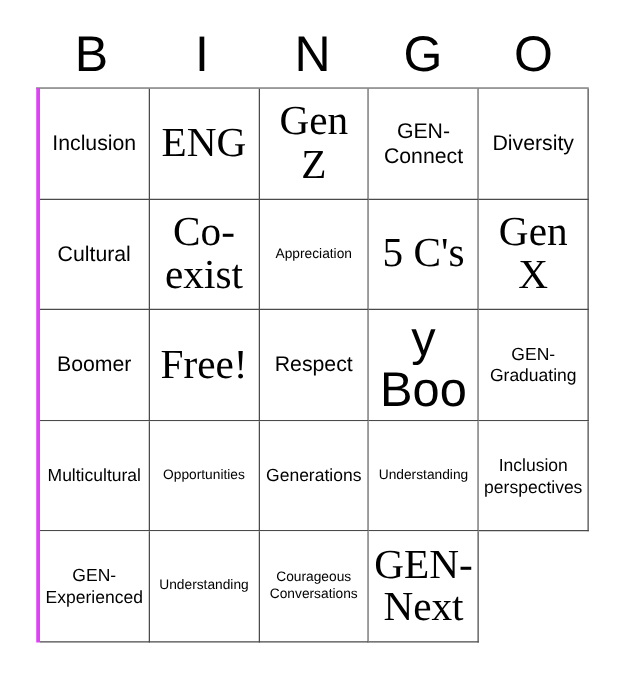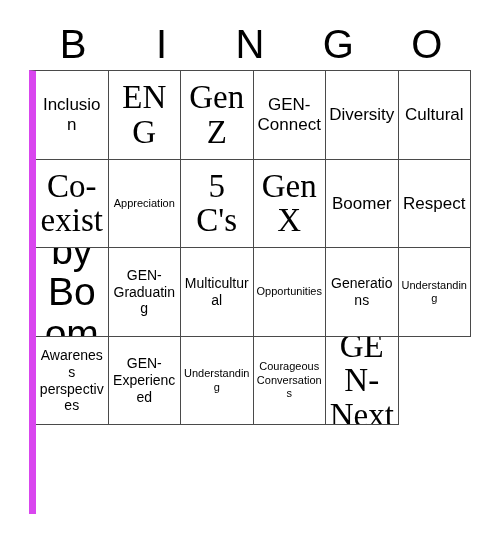--- a/index.html
+++ b/index.html
@@ -44,23 +44,23 @@
 
   
   #grid {
     position: absolute;
     left: 29px;
     top: 70px;
     width: 442px;
     height: 444px;
     box-sizing: border-box;
     border-top: 1px solid #4a4a4a;
-    border-left: 7px solid #d946ef;
+    border-left: 3px solid #d946ef;
     display: grid;
-    grid-template-columns: repeat(6, 1fr);
+    grid-template-columns: repeat(5, 1fr);
     grid-template-rows: repeat(5, 1fr);
     background: #ffffff;
   }
   .cell {
     box-sizing: border-box;
     border-right: 1px solid #4a4a4a;
     border-bottom: 1px solid #4a4a4a;
     display: flex;
     align-items: center;
     justify-content: center;
@@ -128,20 +128,23 @@
     <div class="cell sz-xl">
       <span class="cell-text">5 C's</span>
     </div>
     <div class="cell sz-xl">
       <span class="cell-text">Gen X</span>
     </div>
 
     <div class="cell sz-md">
       <span class="cell-text">Boomer</span>
     </div>
+    <div class="cell sz-xl">
+      <span class="cell-text">Free!</span>
+    </div>
     <div class="cell sz-md">
       <span class="cell-text">Respect</span>
     </div>
     <div class="cell sz-lg">
       <span class="cell-text">Baby Boomer</span>
     </div>
 
     <div class="cell sz-sm">
       <span class="cell-text">GEN-Graduating</span>
     </div>
@@ -152,21 +155,21 @@
       <span class="cell-text">Opportunities</span>
     </div>
     <div class="cell sz-sm">
       <span class="cell-text">Generations</span>
     </div>
     <div class="cell sz-xs">
       <span class="cell-text">Understanding</span>
     </div>
 
     <div class="cell sz-sm">
-      <span class="cell-text">Awareness perspectives</span>
+      <span class="cell-text">Inclusion perspectives</span>
     </div>
     <div class="cell sz-sm">
       <span class="cell-text">GEN-Experienced</span>
     </div>
     <div class="cell sz-xs">
       <span class="cell-text">Understanding</span>
     </div>
     <div class="cell sz-xs">
       <span class="cell-text">Courageous Conversations</span>
     </div>

